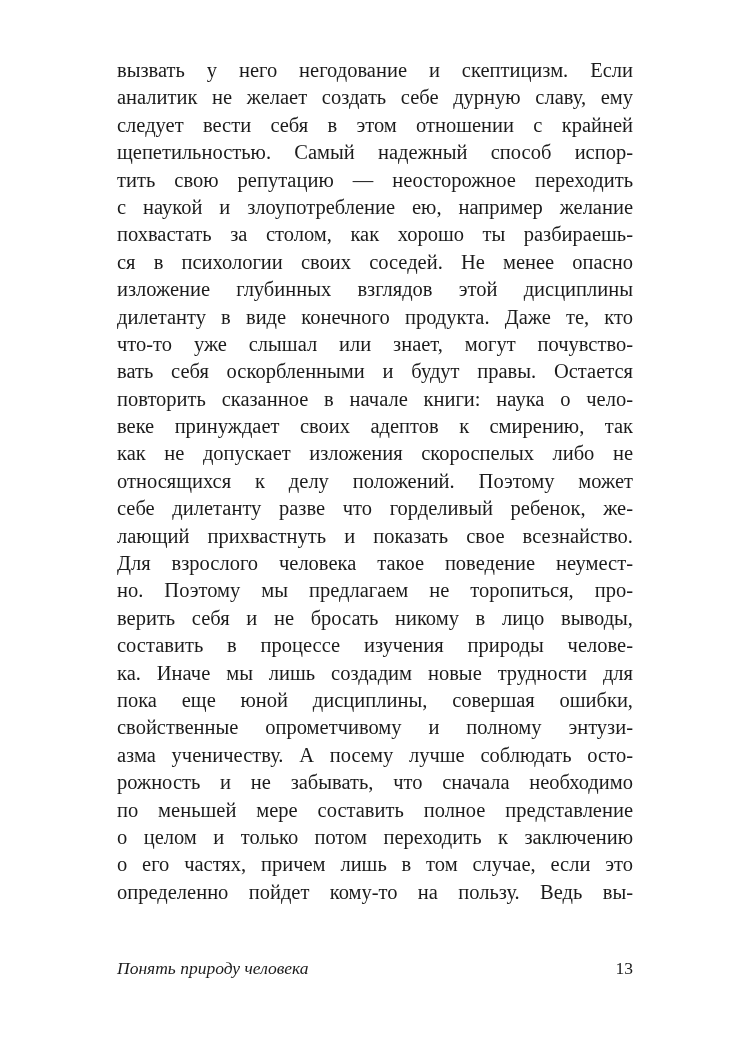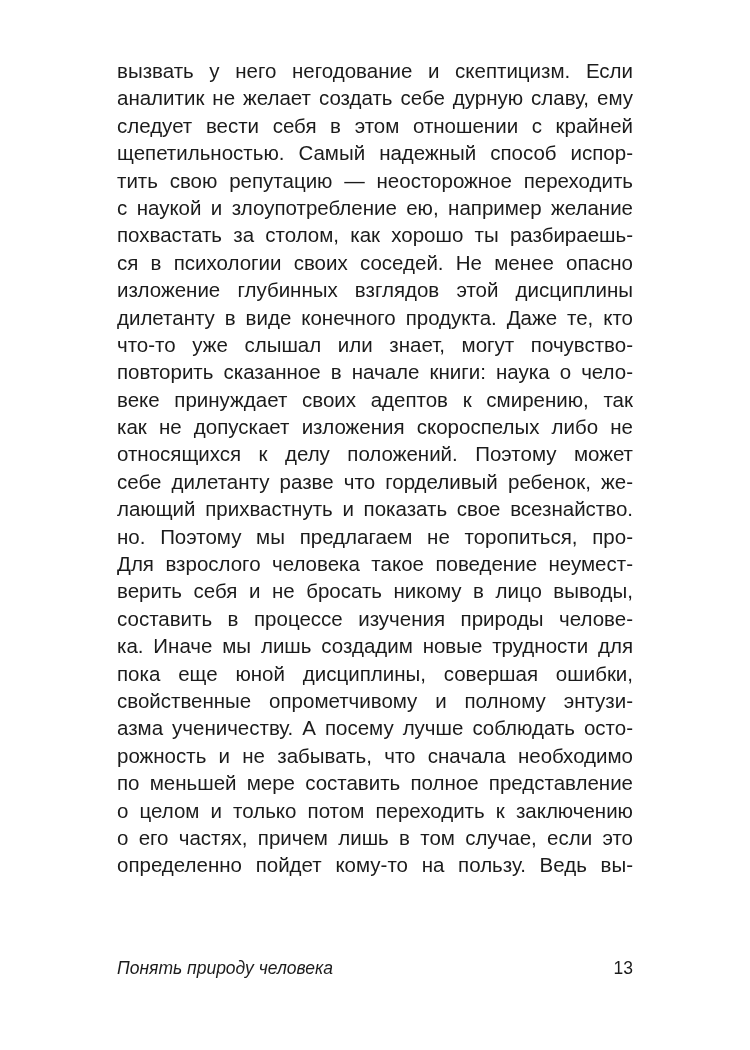--- a/index.html
+++ b/index.html
@@ -7,21 +7,21 @@
     width: 750px;
     height: 1050px;
     background: #ffffff;
   }
   .page {
     position: relative;
     width: 750px;
     height: 1050px;
     background: #ffffff;
     color: #1b1b1b;
-    font-family: Liberation Sans, sans-serif;
+    font-family: Liberation Serif, serif;
     overflow: hidden;
   }
   .text-block {
     position: absolute;
     left: 117px;
     top: 57px;
     width: 516px;
   }
   .line {
     font-size: 20.5px;
@@ -66,28 +66,29 @@
       <div class="line">аналитик не желает создать себе дурную славу, ему</div>
       <div class="line">следует вести себя в этом отношении с крайней</div>
       <div class="line">щепетильностью. Самый надежный способ испор-</div>
       <div class="line">тить свою репутацию — неосторожное переходить</div>
       <div class="line">с наукой и злоупотребление ею, например желание</div>
       <div class="line">похвастать за столом, как хорошо ты разбираешь-</div>
       <div class="line">ся в психологии своих соседей. Не менее опасно</div>
       <div class="line">изложение глубинных взглядов этой дисциплины</div>
       <div class="line">дилетанту в виде конечного продукта. Даже те, кто</div>
       <div class="line">что-то уже слышал или знает, могут почувство-</div>
+      <div class="line">вать себя оскорбленными и будут правы. Остается</div>
       <div class="line">повторить сказанное в начале книги: наука о чело-</div>
       <div class="line">веке принуждает своих адептов к смирению, так</div>
       <div class="line">как не допускает изложения скороспелых либо не</div>
       <div class="line">относящихся к делу положений. Поэтому может</div>
       <div class="line">себе дилетанту разве что горделивый ребенок, же-</div>
       <div class="line">лающий прихвастнуть и показать свое всезнайство.</div>
+      <div class="line">Для взрослого человека такое поведение неумест-</div>
       <div class="line">но. Поэтому мы предлагаем не торопиться, про-</div>
-      <div class="line">Для взрослого человека такое поведение неумест-</div>
       <div class="line">верить себя и не бросать никому в лицо выводы,</div>
       <div class="line">составить в процессе изучения природы челове-</div>
       <div class="line">ка. Иначе мы лишь создадим новые трудности для</div>
       <div class="line">пока еще юной дисциплины, совершая ошибки,</div>
       <div class="line">свойственные опрометчивому и полному энтузи-</div>
       <div class="line">азма ученичеству. А посему лучше соблюдать осто-</div>
       <div class="line">рожность и не забывать, что сначала необходимо</div>
       <div class="line">по меньшей мере составить полное представление</div>
       <div class="line">о целом и только потом переходить к заключению</div>
       <div class="line">о его частях, причем лишь в том случае, если это</div>

